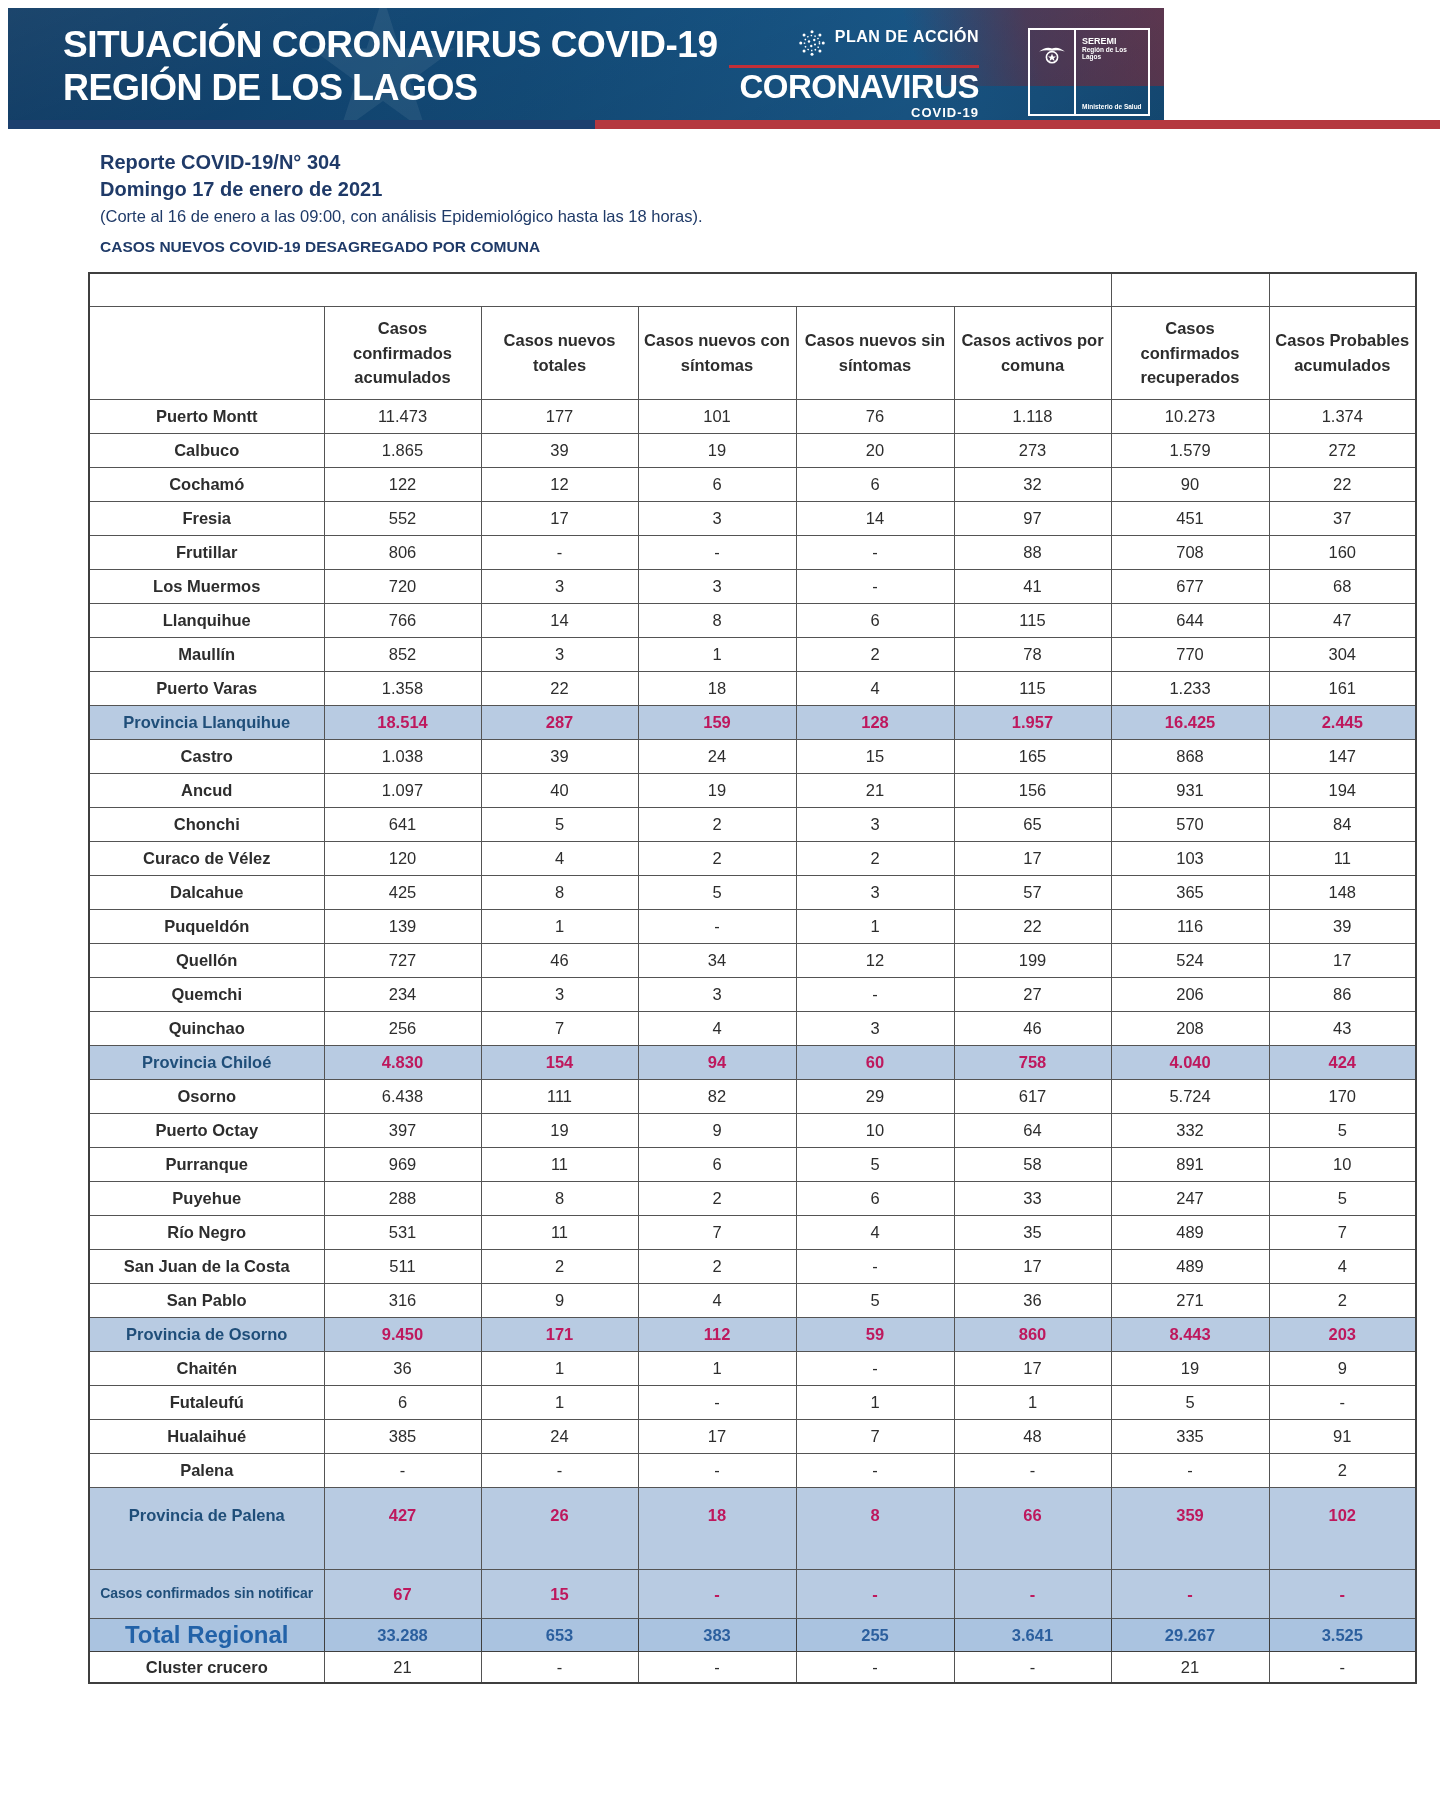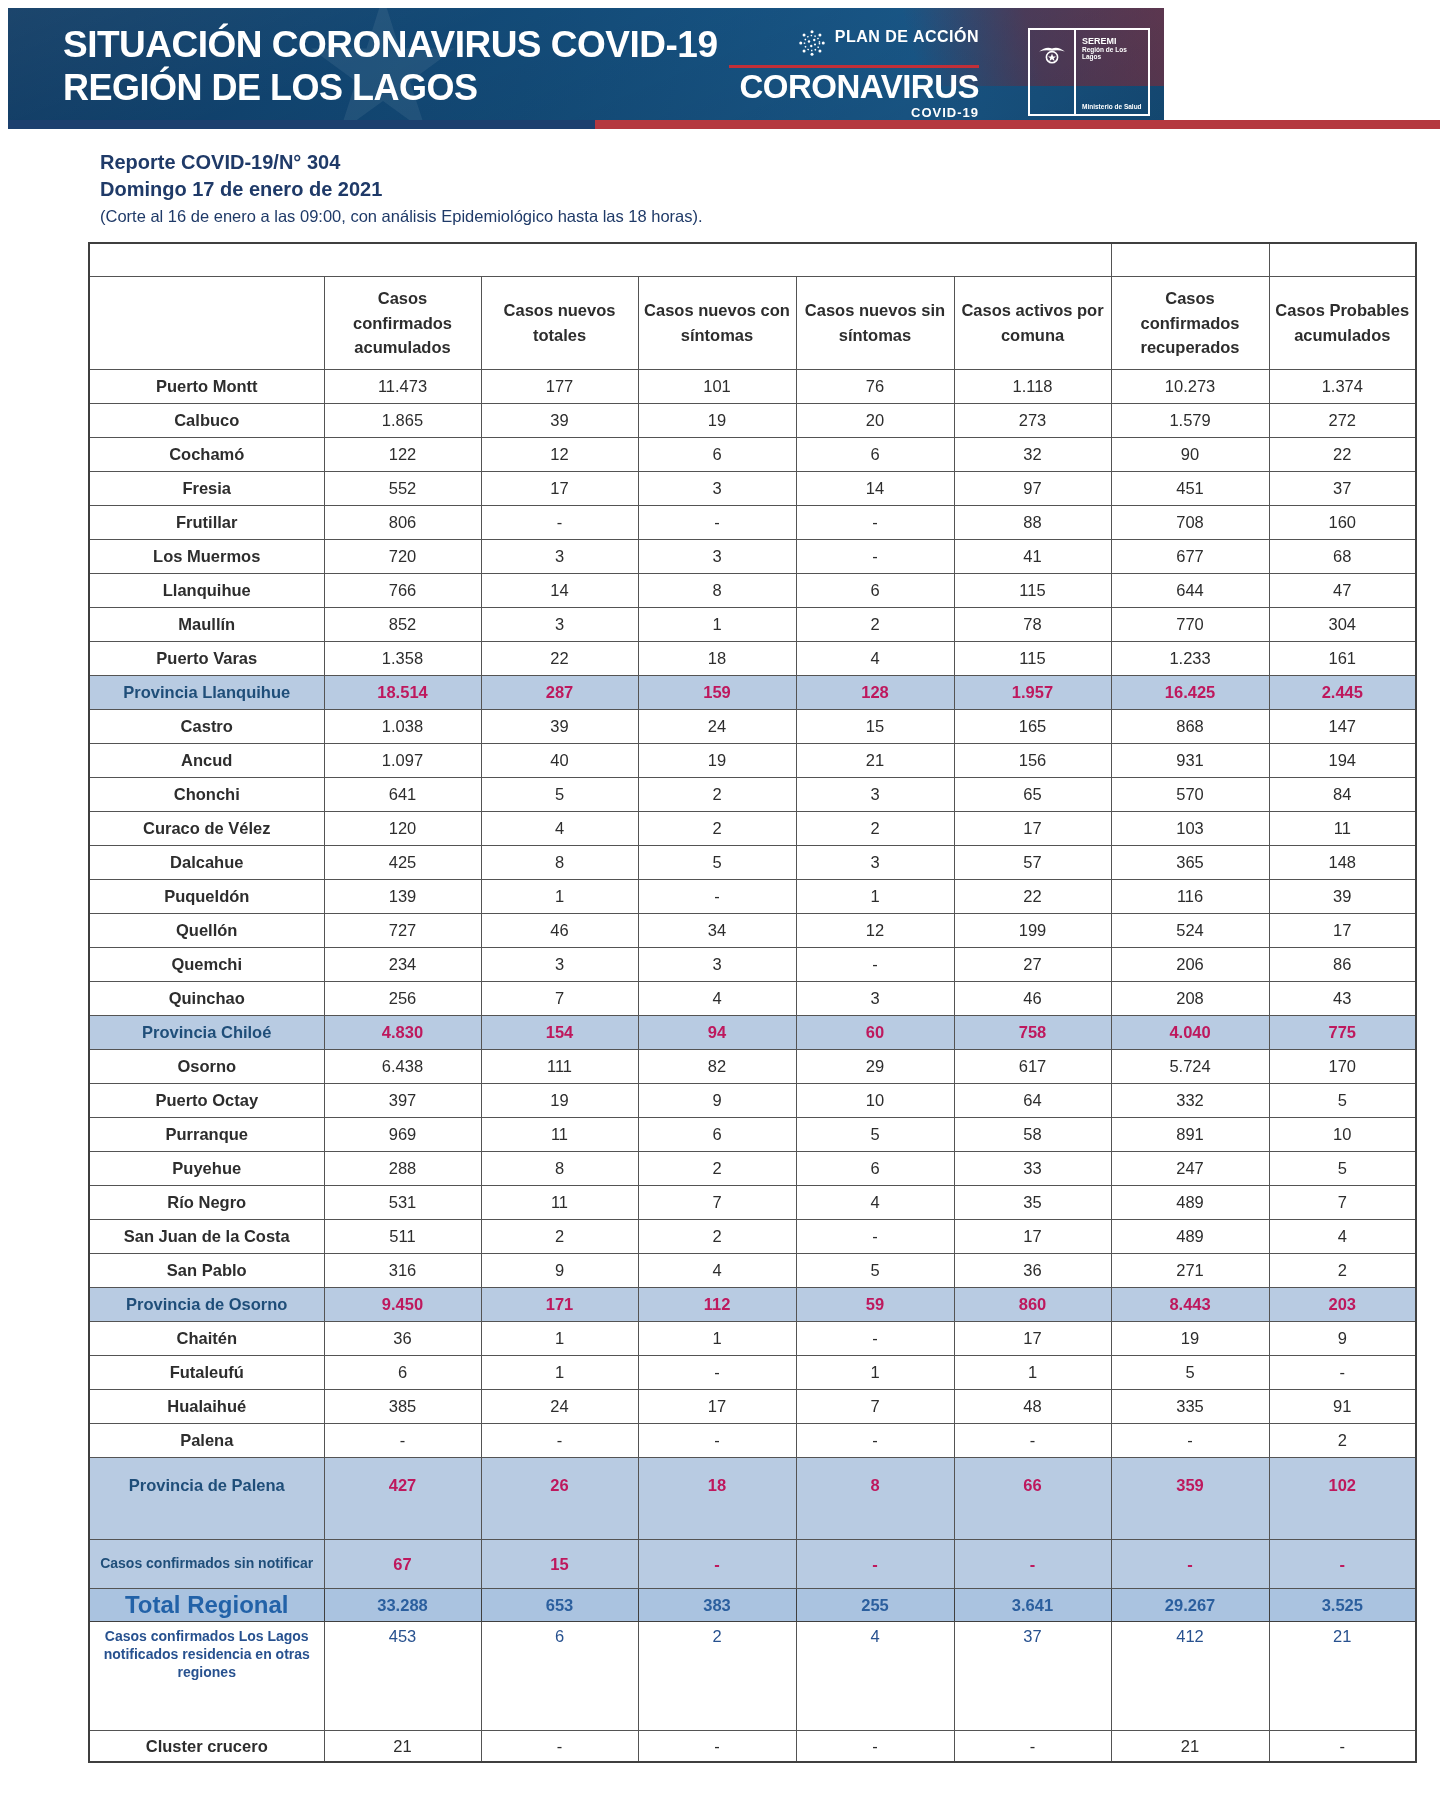--- a/index.html
+++ b/index.html
@@ -128,20 +128,21 @@
 
   <div class="stripe">
     <div class="stripe-blue" style="background: rgb(28, 63, 110);"></div>
     <div class="stripe-red" style="background: rgb(181, 56, 63);"></div>
   </div>
 
   <section class="report-head">
     <div class="rh-number">Reporte COVID-19/N° 304</div>
     <div class="rh-date">Domingo 17 de enero de 2021</div>
     <div class="rh-note">(Corte al 16 de enero a las 09:00, con análisis Epidemiológico hasta las 18 horas).</div>
+    <div class="rh-subtitle">CASOS NUEVOS COVID-19 DESAGREGADO POR COMUNA</div>
   </section>
 
   <table class="covid" id="covid-table">
       <colgroup>
         <col style="width: 235px;">
         <col style="width: 157px;">
         <col style="width: 157px;">
         <col style="width: 158px;">
         <col style="width: 158px;">
         <col style="width: 157px;">
@@ -355,21 +356,21 @@
           <td class="val">43</td>
         </tr>
         <tr class="r-prov">
           <td class="label">Provincia Chiloé</td>
           <td class="val">4.830</td>
           <td class="val">154</td>
           <td class="val">94</td>
           <td class="val">60</td>
           <td class="val">758</td>
           <td class="val">4.040</td>
-          <td class="val">775</td>
+          <td class="val">424</td>
         </tr>
         <tr class="r-comuna">
           <td class="label">Osorno</td>
           <td class="val">6.438</td>
           <td class="val">111</td>
           <td class="val">82</td>
           <td class="val">29</td>
           <td class="val">617</td>
           <td class="val">5.724</td>
           <td class="val">170</td>
@@ -507,30 +508,20 @@
         <tr class="r-totblue">
           <td class="label">Total Regional</td>
           <td class="val">33.288</td>
           <td class="val">653</td>
           <td class="val">383</td>
           <td class="val">255</td>
           <td class="val">3.641</td>
           <td class="val">29.267</td>
           <td class="val">3.525</td>
         </tr>
-        <tr class="r-otras">
-          <td class="label">Casos confirmados Los Lagos notificados residencia en otras regiones</td>
-          <td class="val">453</td>
-          <td class="val">6</td>
-          <td class="val">2</td>
-          <td class="val">4</td>
-          <td class="val">37</td>
-          <td class="val">412</td>
-          <td class="val">21</td>
-        </tr>
         <tr class="r-cluster">
           <td class="label">Cluster crucero</td>
           <td class="val">21</td>
           <td class="val">-</td>
           <td class="val">-</td>
           <td class="val">-</td>
           <td class="val">-</td>
           <td class="val">21</td>
           <td class="val">-</td>
         </tr>

